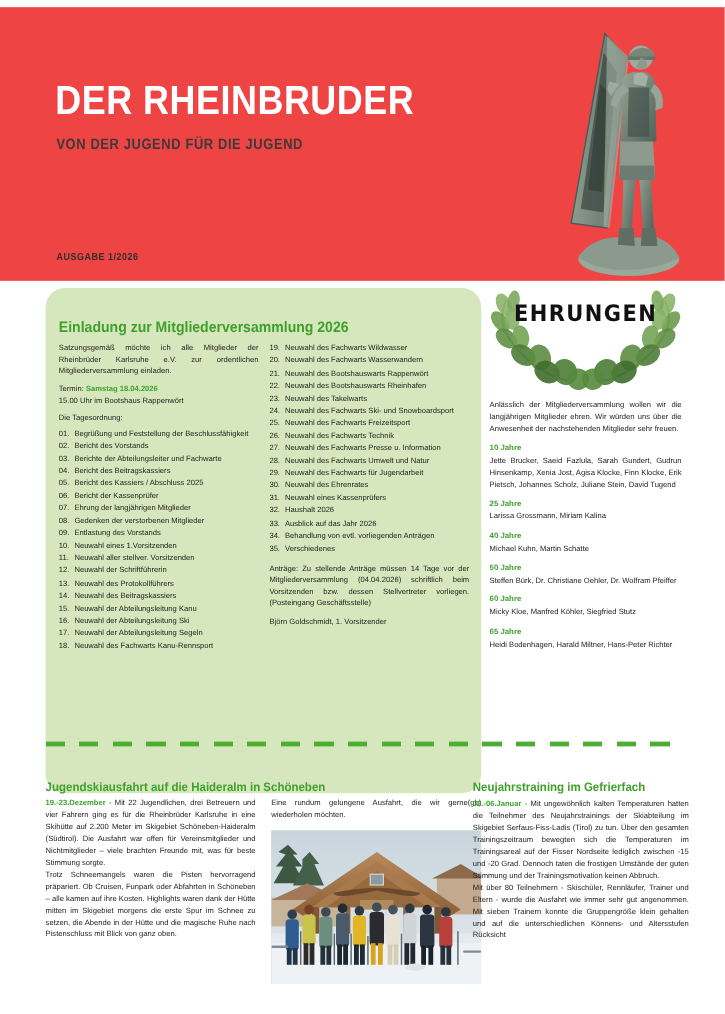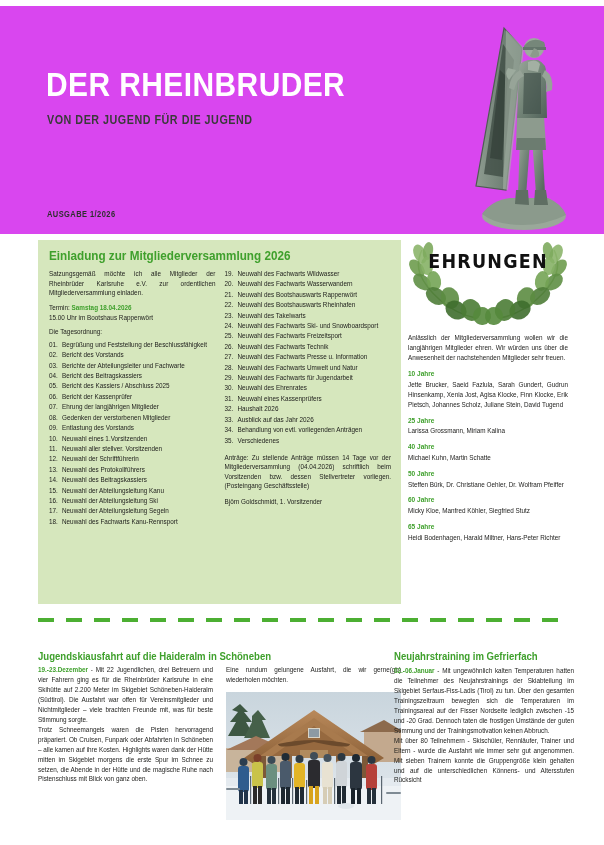--- a/index.html
+++ b/index.html
@@ -17,21 +17,21 @@
     width: 604px;
     height: 845px;
     background: #ffffff;
   }
 
   
   .masthead {
     position: absolute;
     left: 0; top: 6px;
     width: 604px; height: 228px;
-    background: #d946ef;
+    background: #ef4444;
     overflow: hidden;
   }
   .masthead-title {
     position: absolute;
     left: 46px; top: 59px;
     font-size: 34px;
     font-weight: 700;
     letter-spacing: 0.5px;
     color: #ffffff;
     font-family: "Liberation Sans Narrow", "Liberation Sans", sans-serif;
@@ -73,23 +73,24 @@
   
   .top-row {
     position: absolute;
     left: 0; top: 240px;
     width: 604px; height: 368px;
   }
 
   .invite-box {
     position: absolute;
     left: 38px; top: 0;
-    width: 363px; height: 364px;
+    width: 363px; height: 421px;
     background: #d6e7bd;
-    padding: 9px 10px 6px 11px;
+    padding: 26px 10px 6px 11px;
+    border-radius: 16px;
   }
   .invite-title {
     font-size: 12.6px;
     font-weight: 700;
     color: #3fa02c;
     font-family: "Liberation Sans Narrow", "Liberation Sans", sans-serif;
     transform: scaleX(0.93);
     transform-origin: left center;
     white-space: nowrap;
     margin-bottom: 6px;

